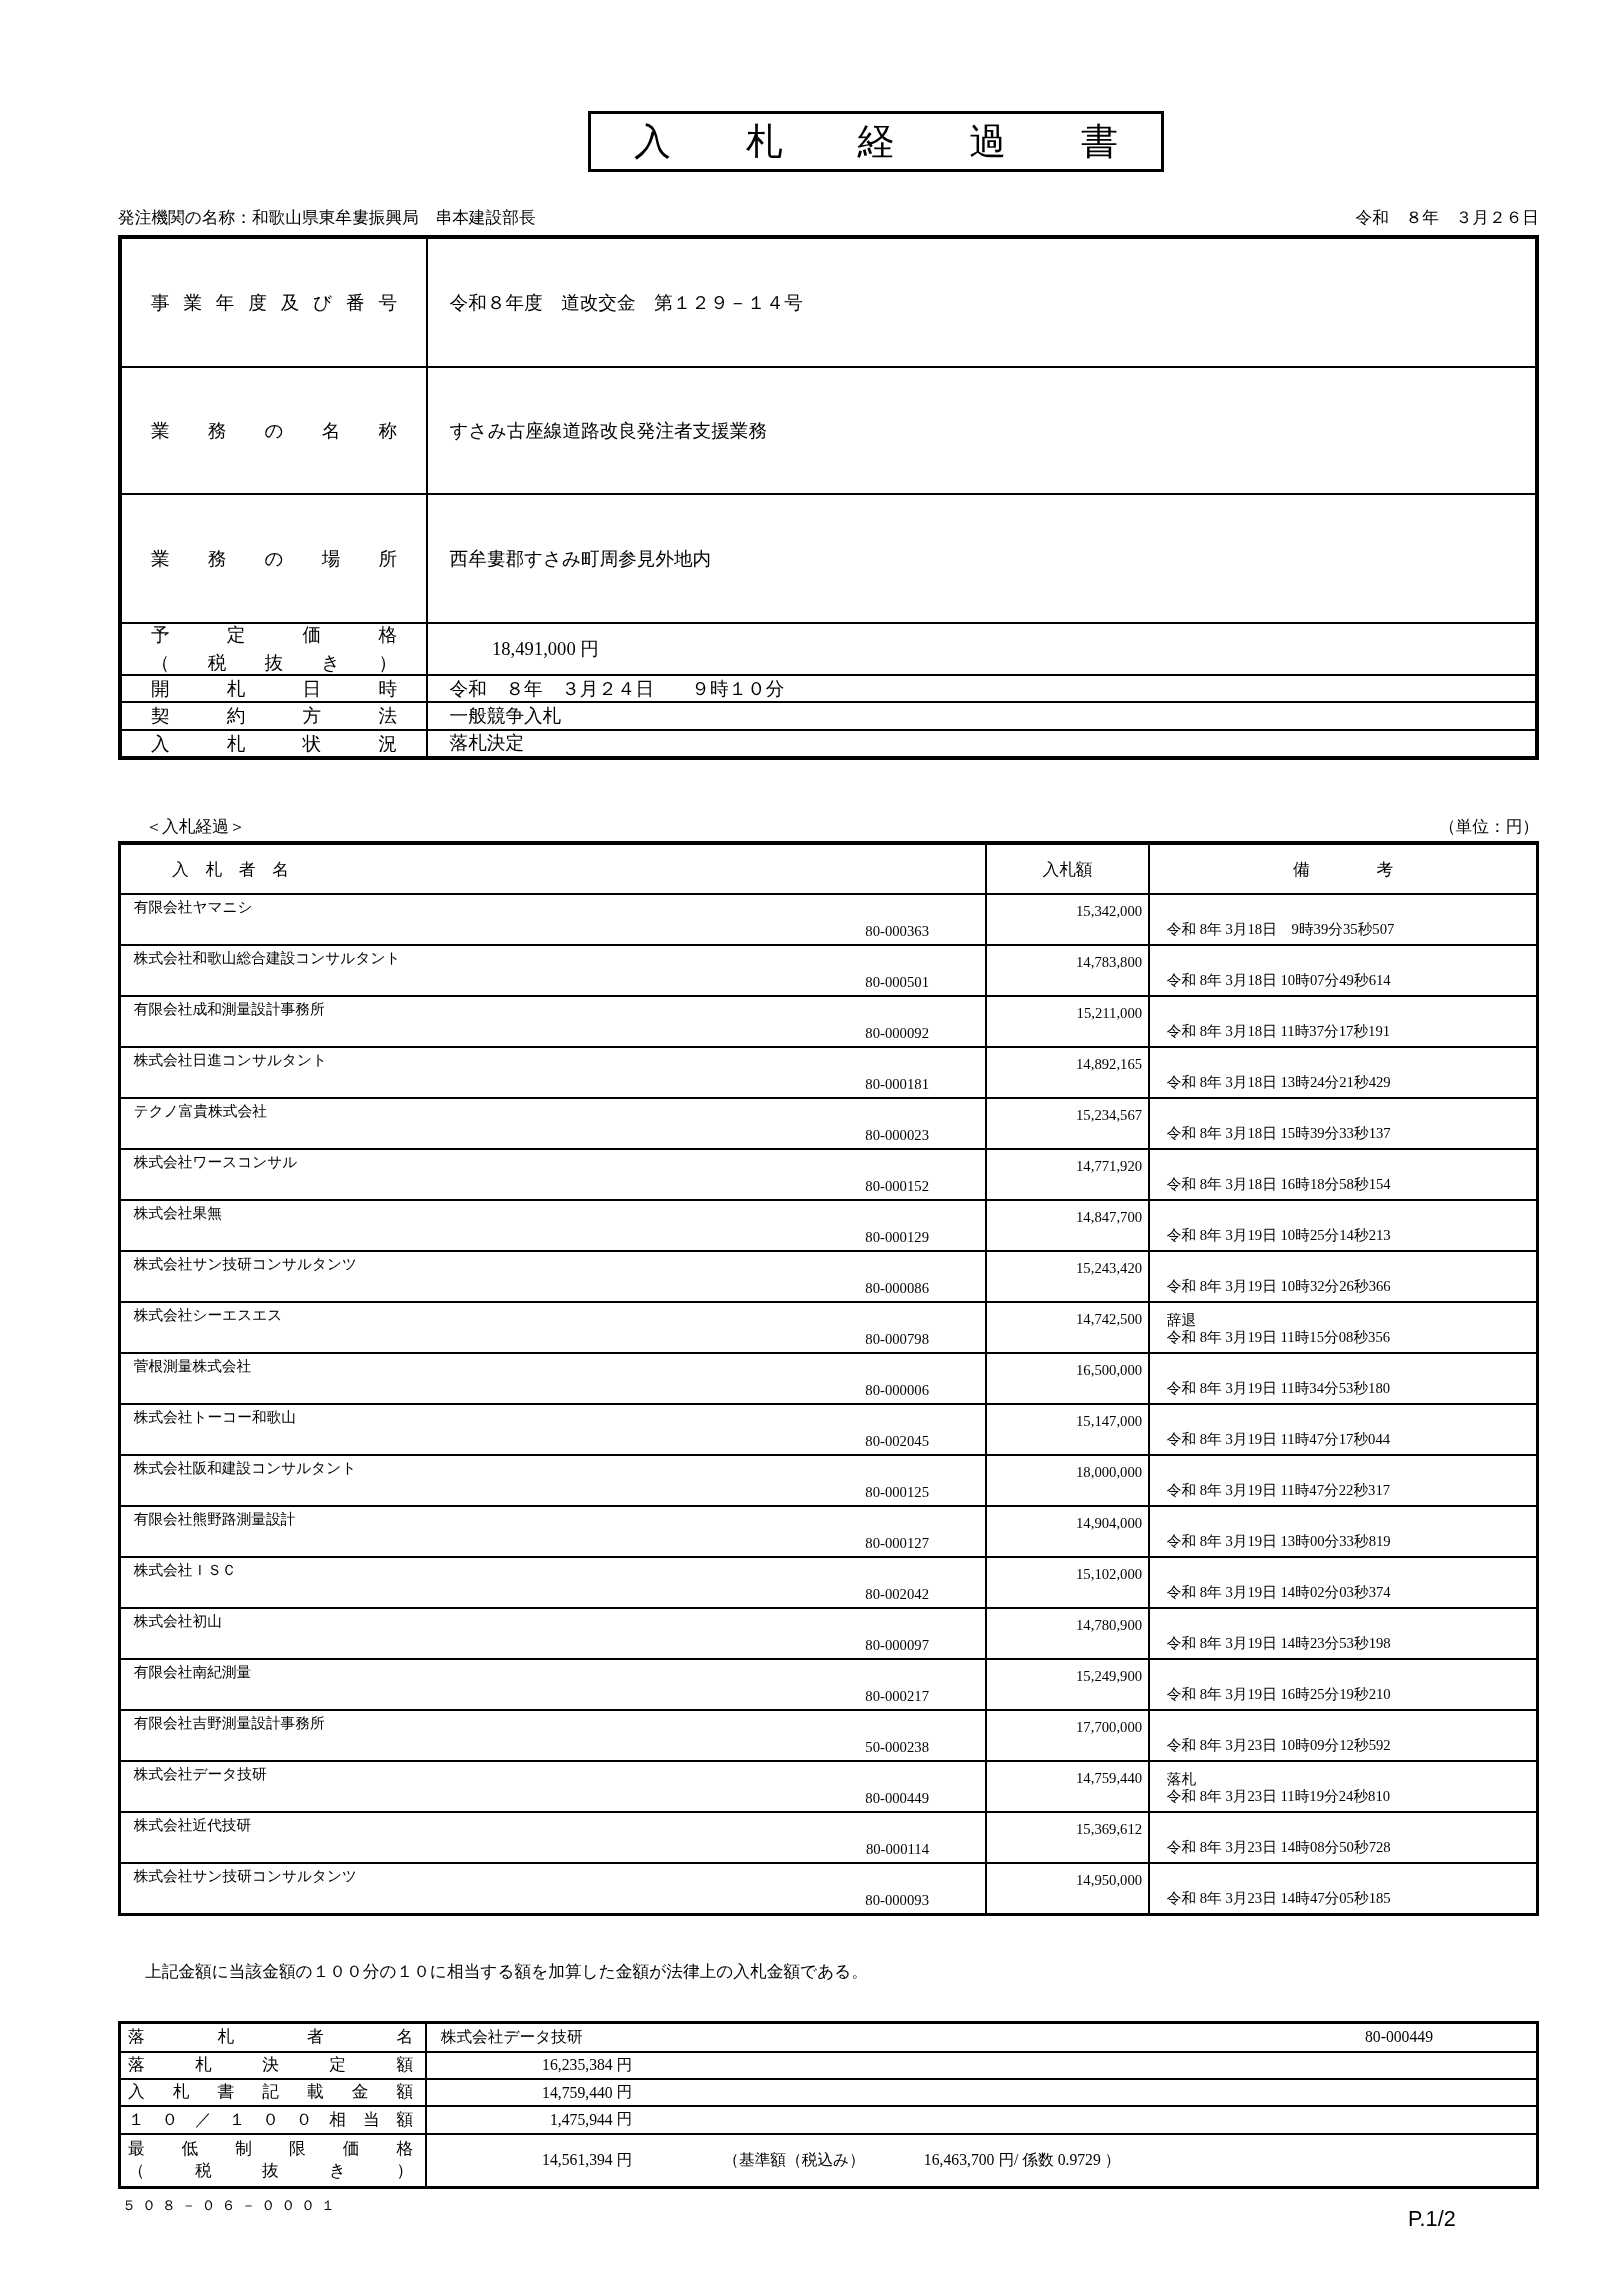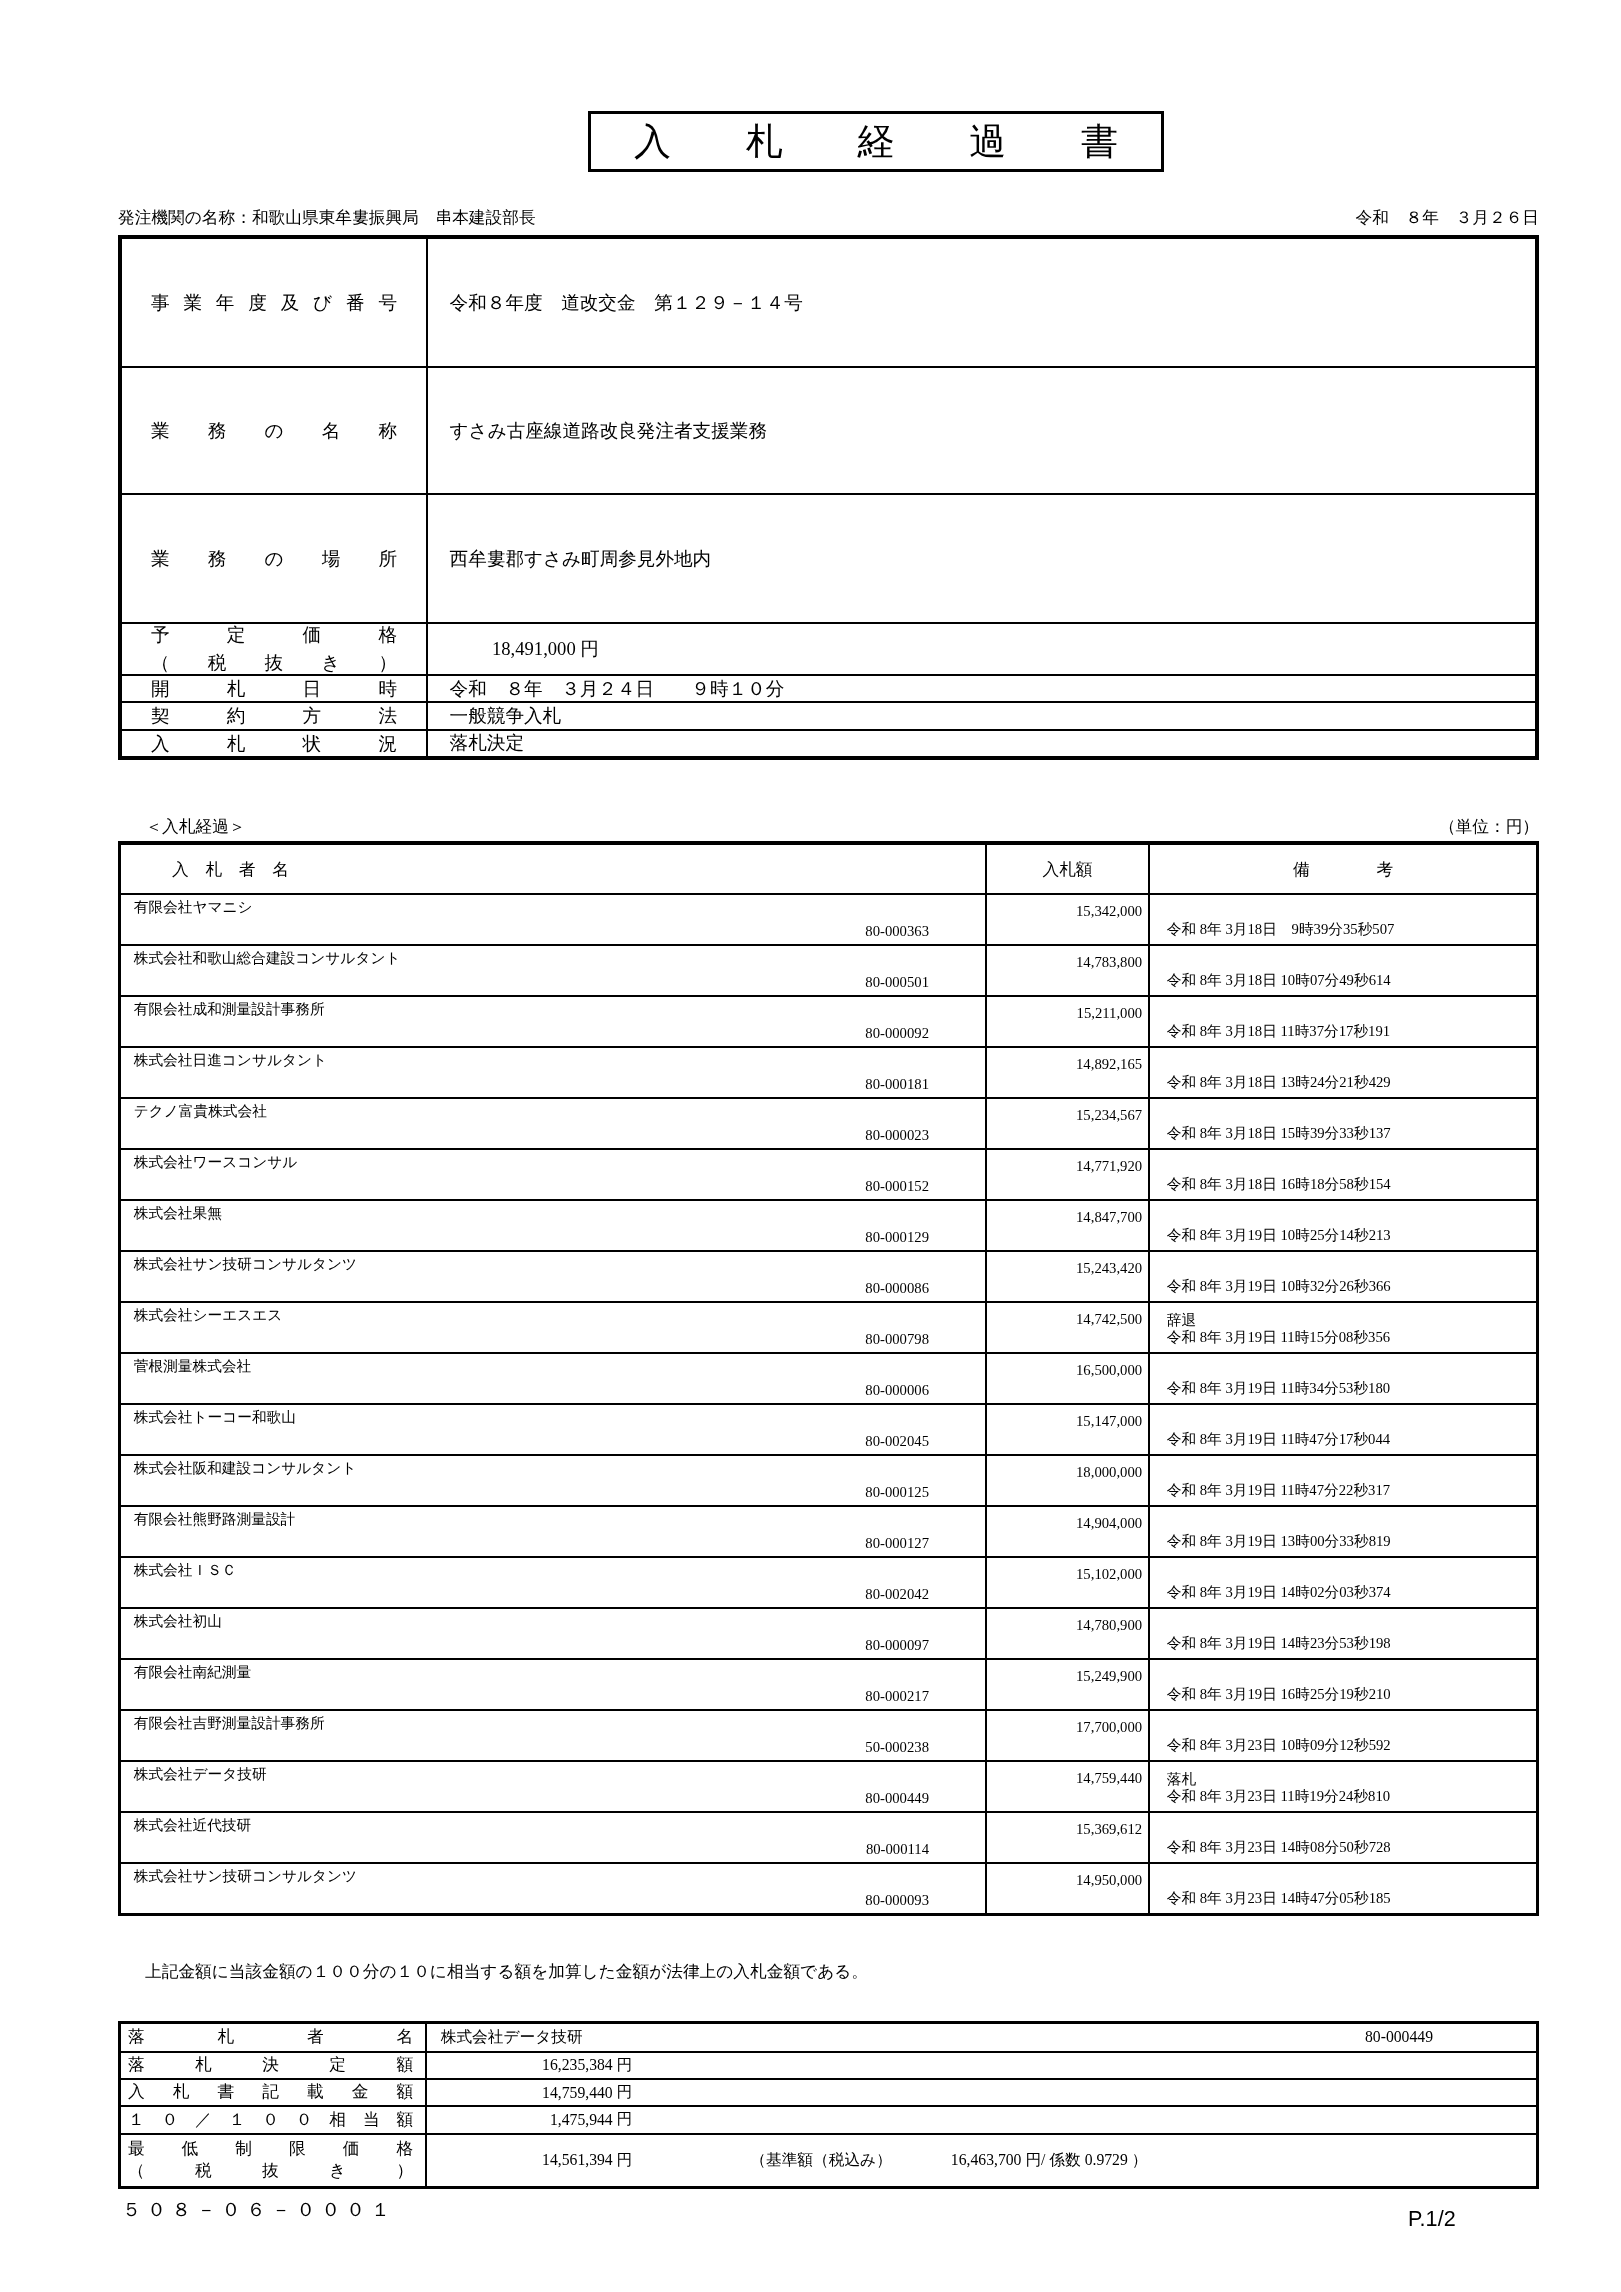--- a/index.html
+++ b/index.html
@@ -82,24 +82,24 @@
   }
   .srow{display:flex;border-top:2.9px solid #000;box-sizing:border-box;height:27.4px;}
   .srow:first-child{border-top:none;height:26.5px;}
   .srow.s-tall{height:53px;}
   .slabel{width:306px;flex:0 0 306px;border-right:2.9px solid #000;box-sizing:border-box;
     display:flex;flex-direction:column;justify-content:center;
     padding:0 11.8px 0 6.9px;font-size:16.7px;line-height:1.35;}
   .svalue{flex:1;display:flex;align-items:center;padding-left:13.7px;white-space:nowrap;}
   .amt{display:inline-block;width:172px;text-align:right;}
   .winner-code{margin-left:auto;margin-right:103px;}
-  .base-label{margin-left:118px;}
+  .base-label{margin-left:91px;}
   .base-value{margin-left:59px;}
   
-  .doc-code{position:absolute;left:122px;top:2197px;font-size:19px;letter-spacing:5.9px;}
+  .doc-code{position:absolute;left:122px;top:2197px;font-size:14px;letter-spacing:5.9px;}
   .page-number{position:absolute;left:1408px;top:2206px;font-size:21.6px;
     font-family:"Liberation Sans","DejaVu Sans",sans-serif;}
 </style>
 </head>
 <body>
 
 <div class="page">
 
   <div class="title-box">
     <div class="title-text char-spread">

